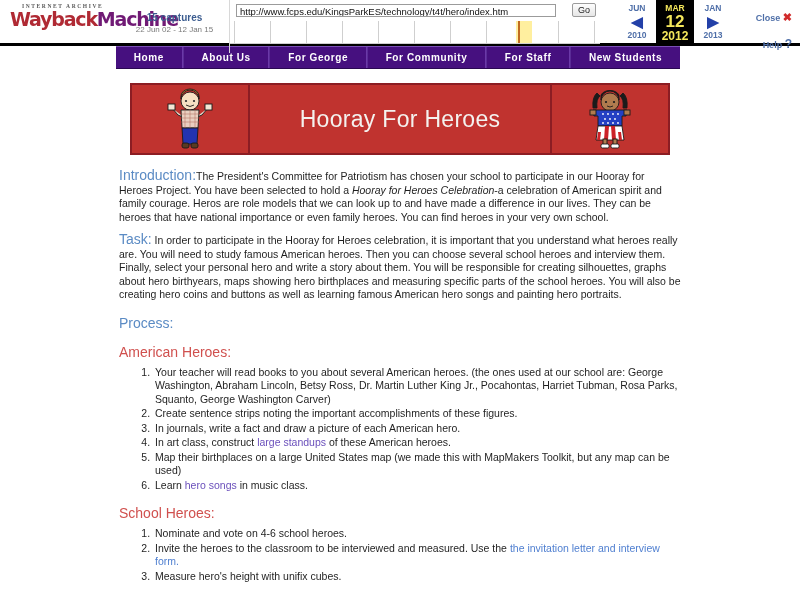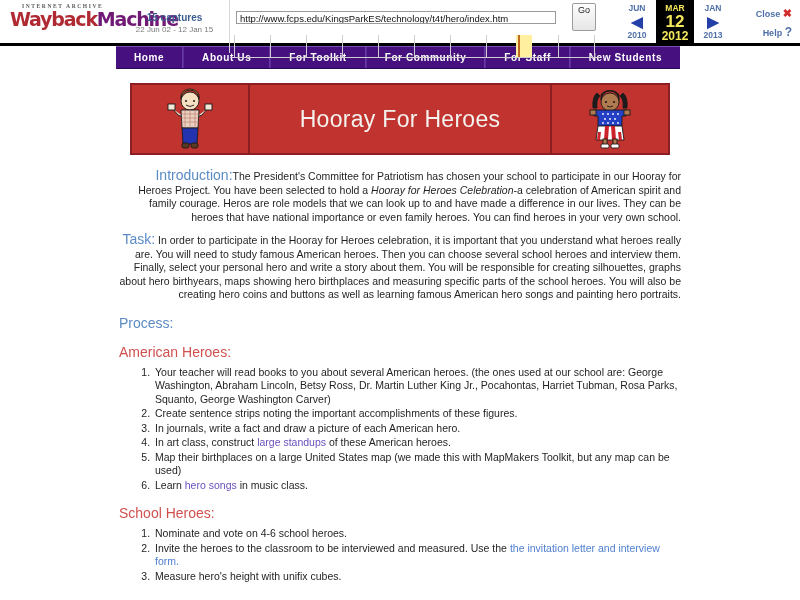--- a/index.html
+++ b/index.html
@@ -100,21 +100,21 @@
     padding: 0 3px;
     box-sizing: border-box;
     overflow: hidden;
     white-space: nowrap;
   }
   .wb-go {
     font-size: 9px;
     border: 1px solid #9b9b9b;
     background: linear-gradient(#fdfdfd, #e6e6e6);
     padding: 0 5px;
-    height: 28px;
+    height: 14px;
     line-height: 13px;
     box-sizing: border-box;
     color: #222;
     border-radius: 2px;
     cursor: pointer;
   }
   .wb-sparkline {
     position: relative;
     height: 24px;
     margin-top: 2px;
@@ -187,21 +187,21 @@
     flex: 1 1 auto;
     text-align: right;
     padding: 4px 8px 0 0;
     box-sizing: border-box;
   }
   .wb-link {
     font-size: 9px;
     color: #4f6fa8;
     font-weight: bold;
     display: block;
-    line-height: 18px;
+    line-height: 26px;
     cursor: pointer;
     white-space: nowrap;
   }
   .wb-x { color: #d12b2b; font-size: 11px; font-weight: bold; }
   .wb-q { color: #4f6fa8; font-size: 12px; font-weight: bold; }
 
   
   #page {
     padding: 0;
     background: #ffffff;
@@ -293,21 +293,21 @@
   .sec-head-blue-block {
     color: #5b8bc4;
     font-size: 14px;
     margin: 13px 0 4px 0;
   }
   p.para {
     margin: 0 0 9px 0;
     font-size: 10.5px;
     line-height: 13.5px;
     color: #1f1f1f;
-    text-align: right;
+    text-align: left;
   }
   p.para em { font-style: italic; }
   ol.steps {
     margin: 3px 0 0 0;
     padding-left: 34px;
     font-size: 10.5px;
     line-height: 13.5px;
     color: #1f1f1f;
   }
   ol.steps li { margin-bottom: 1px; padding-left: 2px; }
@@ -389,21 +389,21 @@
 
   </div>
 </div>
 
 <div id="page">
 
 
   <div class="navbar" id="navbar">
       <div class="navitem">Home</div>
       <div class="navitem">About Us</div>
-      <div class="navitem">For Toolkit</div>
+      <div class="navitem">For George</div>
       <div class="navitem">For Community</div>
       <div class="navitem">For Staff</div>
       <div class="navitem">New Students</div>
     </div>
 
   <div class="banner">
     <div class="banner-cell banner-left">
       <svg width="52" height="62" viewBox="0 0 52 62">
         <g stroke="#1a1a1a" stroke-width="0.9">
           <path d="M8 20 L14 27 L21 30" fill="#e8dfd0"></path>

